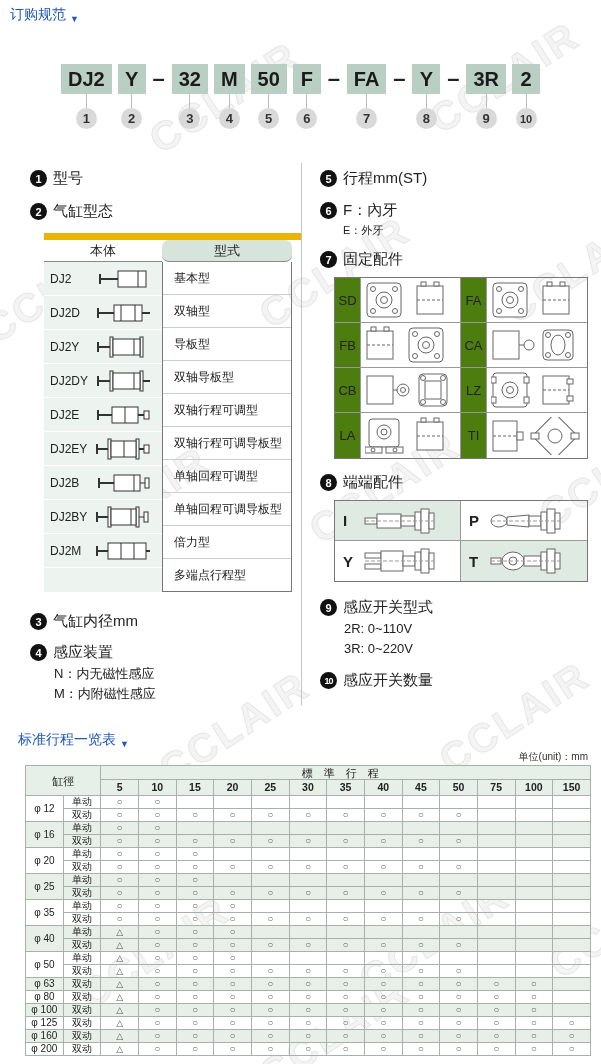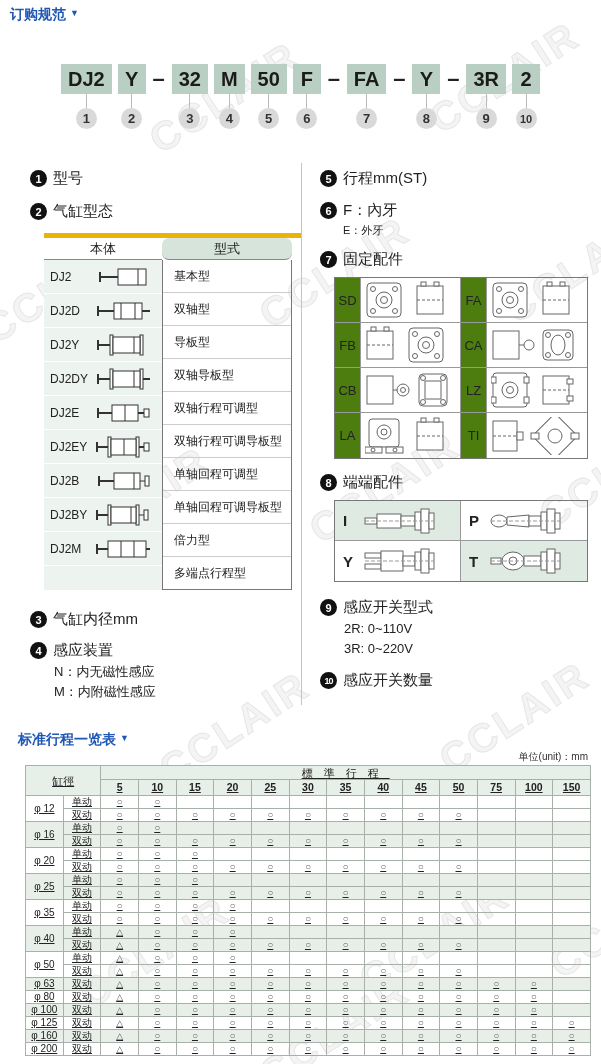--- a/index.html
+++ b/index.html
@@ -2,22 +2,22 @@
 <html><head>
 <meta charset="utf-8">
 <style>
   html,body{margin:0;padding:0;background:#fff;}
   #page{position:relative;width:601px;height:1064px;background:#fff;overflow:hidden;
         font-family:"Liberation Sans",sans-serif;color:#222;}
   .wm{position:absolute;font-weight:bold;font-size:40px;letter-spacing:3px;
       color:#f4f4f4;-webkit-text-stroke:1px #e6e6e6;transform:rotate(-33deg);
       pointer-events:none;user-select:none;}
   
-  .sec-hdr{position:absolute;left:10px;display:flex;align-items:flex-start;gap:4px;
-           color:#1f57b5;font-size:14px;font-weight:bold;}
+  .sec-hdr{position:absolute;left:10px;display:flex;align-items:flex-end;gap:4px;
+           color:#1f57b5;font-size:14px;font-weight:normal;}
   .sec-hdr .arr{font-size:9px;margin-top:2px;}
   
   #model{position:absolute;top:64px;left:0;width:601px;display:flex;
          justify-content:center;align-items:flex-start;gap:6px;}
   .seg-col{display:flex;flex-direction:column;align-items:center;}
   .seg-box{background:#b9cfc4;color:#1b1b1b;font-size:20px;font-weight:600;
            padding:4px 7px;min-width:14px;text-align:center;line-height:22px;}
   .seg-dash{font-size:22px;font-weight:bold;line-height:30px;width:14px;text-align:center;}
   .seg-line{width:1px;height:14px;background:#bbb;}
   .seg-circ{width:21px;height:21px;border-radius:50%;background:#d9d9d9;color:#333;
@@ -26,21 +26,21 @@
   #cols{position:absolute;top:163px;left:30px;width:558px;display:flex;}
   .lcol{width:278px;border-right:1px solid #c4c4c4;min-height:542px;}
   .rcol{flex:1;padding-left:18px;}
   .item{display:flex;align-items:center;font-size:15px;}
   .ncirc{flex:none;width:17px;height:17px;border-radius:50%;background:#111;color:#fff;
          display:flex;align-items:center;justify-content:center;font-size:11px;
          font-weight:bold;margin-right:6px;}
   .ncirc.ten{font-size:9px;letter-spacing:-1px;}
   .sub{font-size:13px;margin:3px 0 0 24px;line-height:17px;}
   
-  #ttable{display:flex;margin:12px 0 0 14px;border-top:5px solid #eab308;}
+  #ttable{display:flex;margin:12px 0 0 14px;border-top:7px solid #eab308;}
   .tt-left{width:118px;background:#edf3ef;}
   .tt-left .hd{height:21px;line-height:21px;text-align:center;font-size:13px;
                border-bottom:1px solid #888;background:#fff;}
   .tt-lrow{height:33px;display:flex;align-items:center;gap:2px;padding-left:6px;
            border-bottom:1px solid #fff;}
   .tt-lrow .mdl{font-size:12px;width:42px;flex:none;}
   .tt-right{width:130px;}
   .tt-right .hd{height:21px;line-height:21px;text-align:center;font-size:13px;
                 background:#d6e4db;border-bottom:1px solid #888;border-radius:7px;}
   .tt-rbox{border:1px solid #777;border-top:none;}
@@ -61,21 +61,21 @@
          display:grid;grid-template-columns:126px 126px;grid-auto-rows:40px;}
   .ecell{display:flex;align-items:center;gap:6px;padding-left:8px;
          border-right:1px solid #999;border-bottom:1px solid #999;overflow:hidden;}
   .ecell .elb{font-size:15px;font-weight:bold;width:14px;}
   .ecell.green{background:#dfeae3;}
   #egrid > div:nth-child(2n){border-right:none;}
   #egrid > div:nth-last-child(-n+2){border-bottom:none;}
   
   #unit{position:absolute;top:750px;right:13px;font-size:10px;color:#333;}
   #stable{position:absolute;top:765px;left:25px;width:566px;border-collapse:collapse;
-          table-layout:fixed;border:1.5px solid #555;text-decoration:underline;}
+          table-layout:fixed;border:1.5px solid #555;}
   #stable th,#stable td{border:1px solid #a8b0aa;padding:0;text-align:center;
           height:12px;line-height:12px;font-size:10px;font-weight:normal;overflow:hidden;}
   #stable .hbg{background:#e7efe9;}
   #stable .corner{font-size:11px;}
   #stable .spanhdr{letter-spacing:11px;font-size:11px;height:13px;}
   #stable .num{font-weight:bold;font-size:10.5px;height:15px;line-height:15px;}
   #stable .bore{width:52px;}
   #stable .action{width:62px;}
   #stable td.mark{color:#666;}
   #stable td.tri{font-size:9px;color:#555;}

